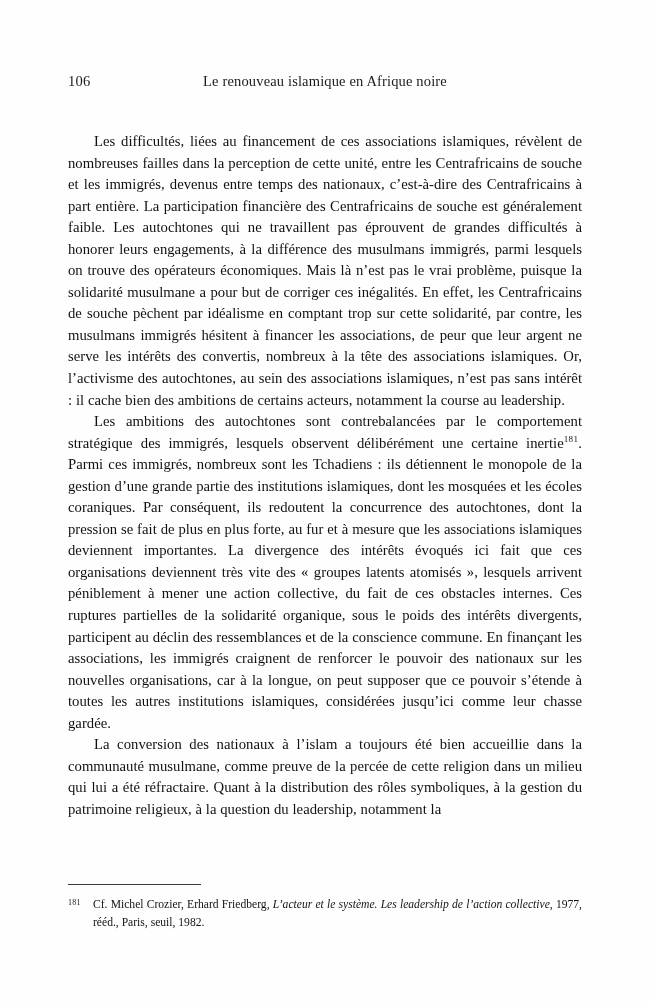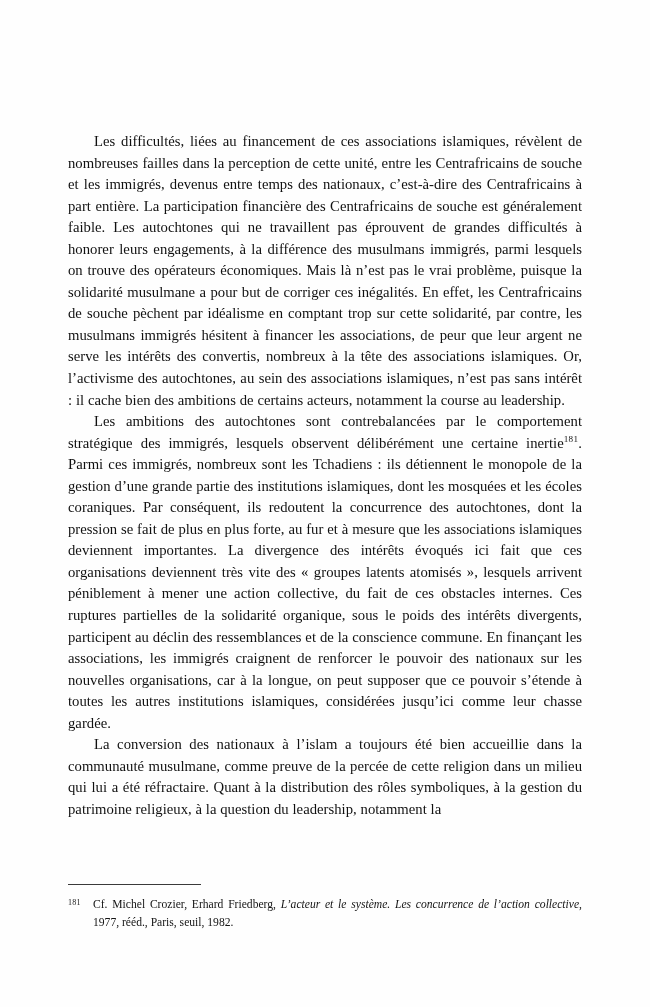--- a/index.html
+++ b/index.html
@@ -116,33 +116,37 @@
   }
   .fn-text i, .fn-text em {
     font-style: italic;
   }
 </style>
 </head>
 <body>
 
 <div class="page">
 
+  <div class="running-head">
+    <span class="folio">106</span>
+    <span class="head-title">Le renouveau islamique en Afrique noire</span>
+  </div>
 
   <div class="textblock">
 
 
     <p class="para">Les difficultés, liées au financement de ces associations islamiques, révèlent de nombreuses failles dans la perception de cette unité, entre les Centrafricains de souche et les immigrés, devenus entre temps des nationaux, c’est-à-dire des Centrafricains à part entière. La participation financière des Centrafricains de souche est généralement faible. Les autochtones qui ne travaillent pas éprouvent de grandes difficultés à honorer leurs engagements, à la différence des musulmans immigrés, parmi lesquels on trouve des opérateurs économiques. Mais là n’est pas le vrai problème, puisque la solidarité musulmane a pour but de corriger ces inégalités. En effet, les Centrafricains de souche pèchent par idéalisme en comptant trop sur cette solidarité, par contre, les musulmans immigrés hésitent à financer les associations, de peur que leur argent ne serve les intérêts des convertis, nombreux à la tête des associations islamiques. Or, l’activisme des autochtones, au sein des associations islamiques, n’est pas sans intérêt : il cache bien des ambitions de certains acteurs, notamment la course au leadership.</p>
 
     <p class="para"><span>Les ambitions des autochtones sont contrebalancées par le comportement stratégique des immigrés, lesquels observent délibérément une certaine inertie</span><sup class="fn-ref">181</sup><span>. Parmi ces immigrés, nombreux sont les Tchadiens : ils détiennent le monopole de la gestion d’une grande partie des institutions islamiques, dont les mosquées et les écoles coraniques. Par conséquent, ils redoutent la concurrence des autochtones, dont la pression se fait de plus en plus forte, au fur et à mesure que les associations islamiques deviennent importantes. La divergence des intérêts évoqués ici fait que ces organisations deviennent très vite des « groupes latents atomisés », lesquels arrivent péniblement à mener une action collective, du fait de ces obstacles internes. Ces ruptures partielles de la solidarité organique, sous le poids des intérêts divergents, participent au déclin des ressemblances et de la conscience commune. En finançant les associations, les immigrés craignent de renforcer le pouvoir des nationaux sur les nouvelles organisations, car à la longue, on peut supposer que ce pouvoir s’étende à toutes les autres institutions islamiques, considérées jusqu’ici comme leur chasse gardée.</span></p>
 
     <p class="para">La conversion des nationaux à l’islam a toujours été bien accueillie dans la communauté musulmane, comme preuve de la percée de cette religion dans un milieu qui lui a été réfractaire. Quant à la distribution des rôles symboliques, à la gestion du patrimoine religieux, à la question du leadership, notamment la</p>
 
   </div>
 
   <div class="footnote-area">
     <hr class="fn-rule">
     <div class="footnote">
       <span class="fn-marker">181</span>
-      <span class="fn-text"><span>Cf. Michel Crozier, Erhard Friedberg, </span><i>L’acteur et le système. Les concurrence de l’action collective</i><span>, 1977, rééd., Paris, seuil, 1982.</span></span>
+      <span class="fn-text"><span>Cf. Michel Crozier, Erhard Friedberg, </span><i>L’acteur et le système. Les leadership de l’action collective</i><span>, 1977, rééd., Paris, seuil, 1982.</span></span>
     </div>
   </div>
 
 </div>
 
 </body></html>

